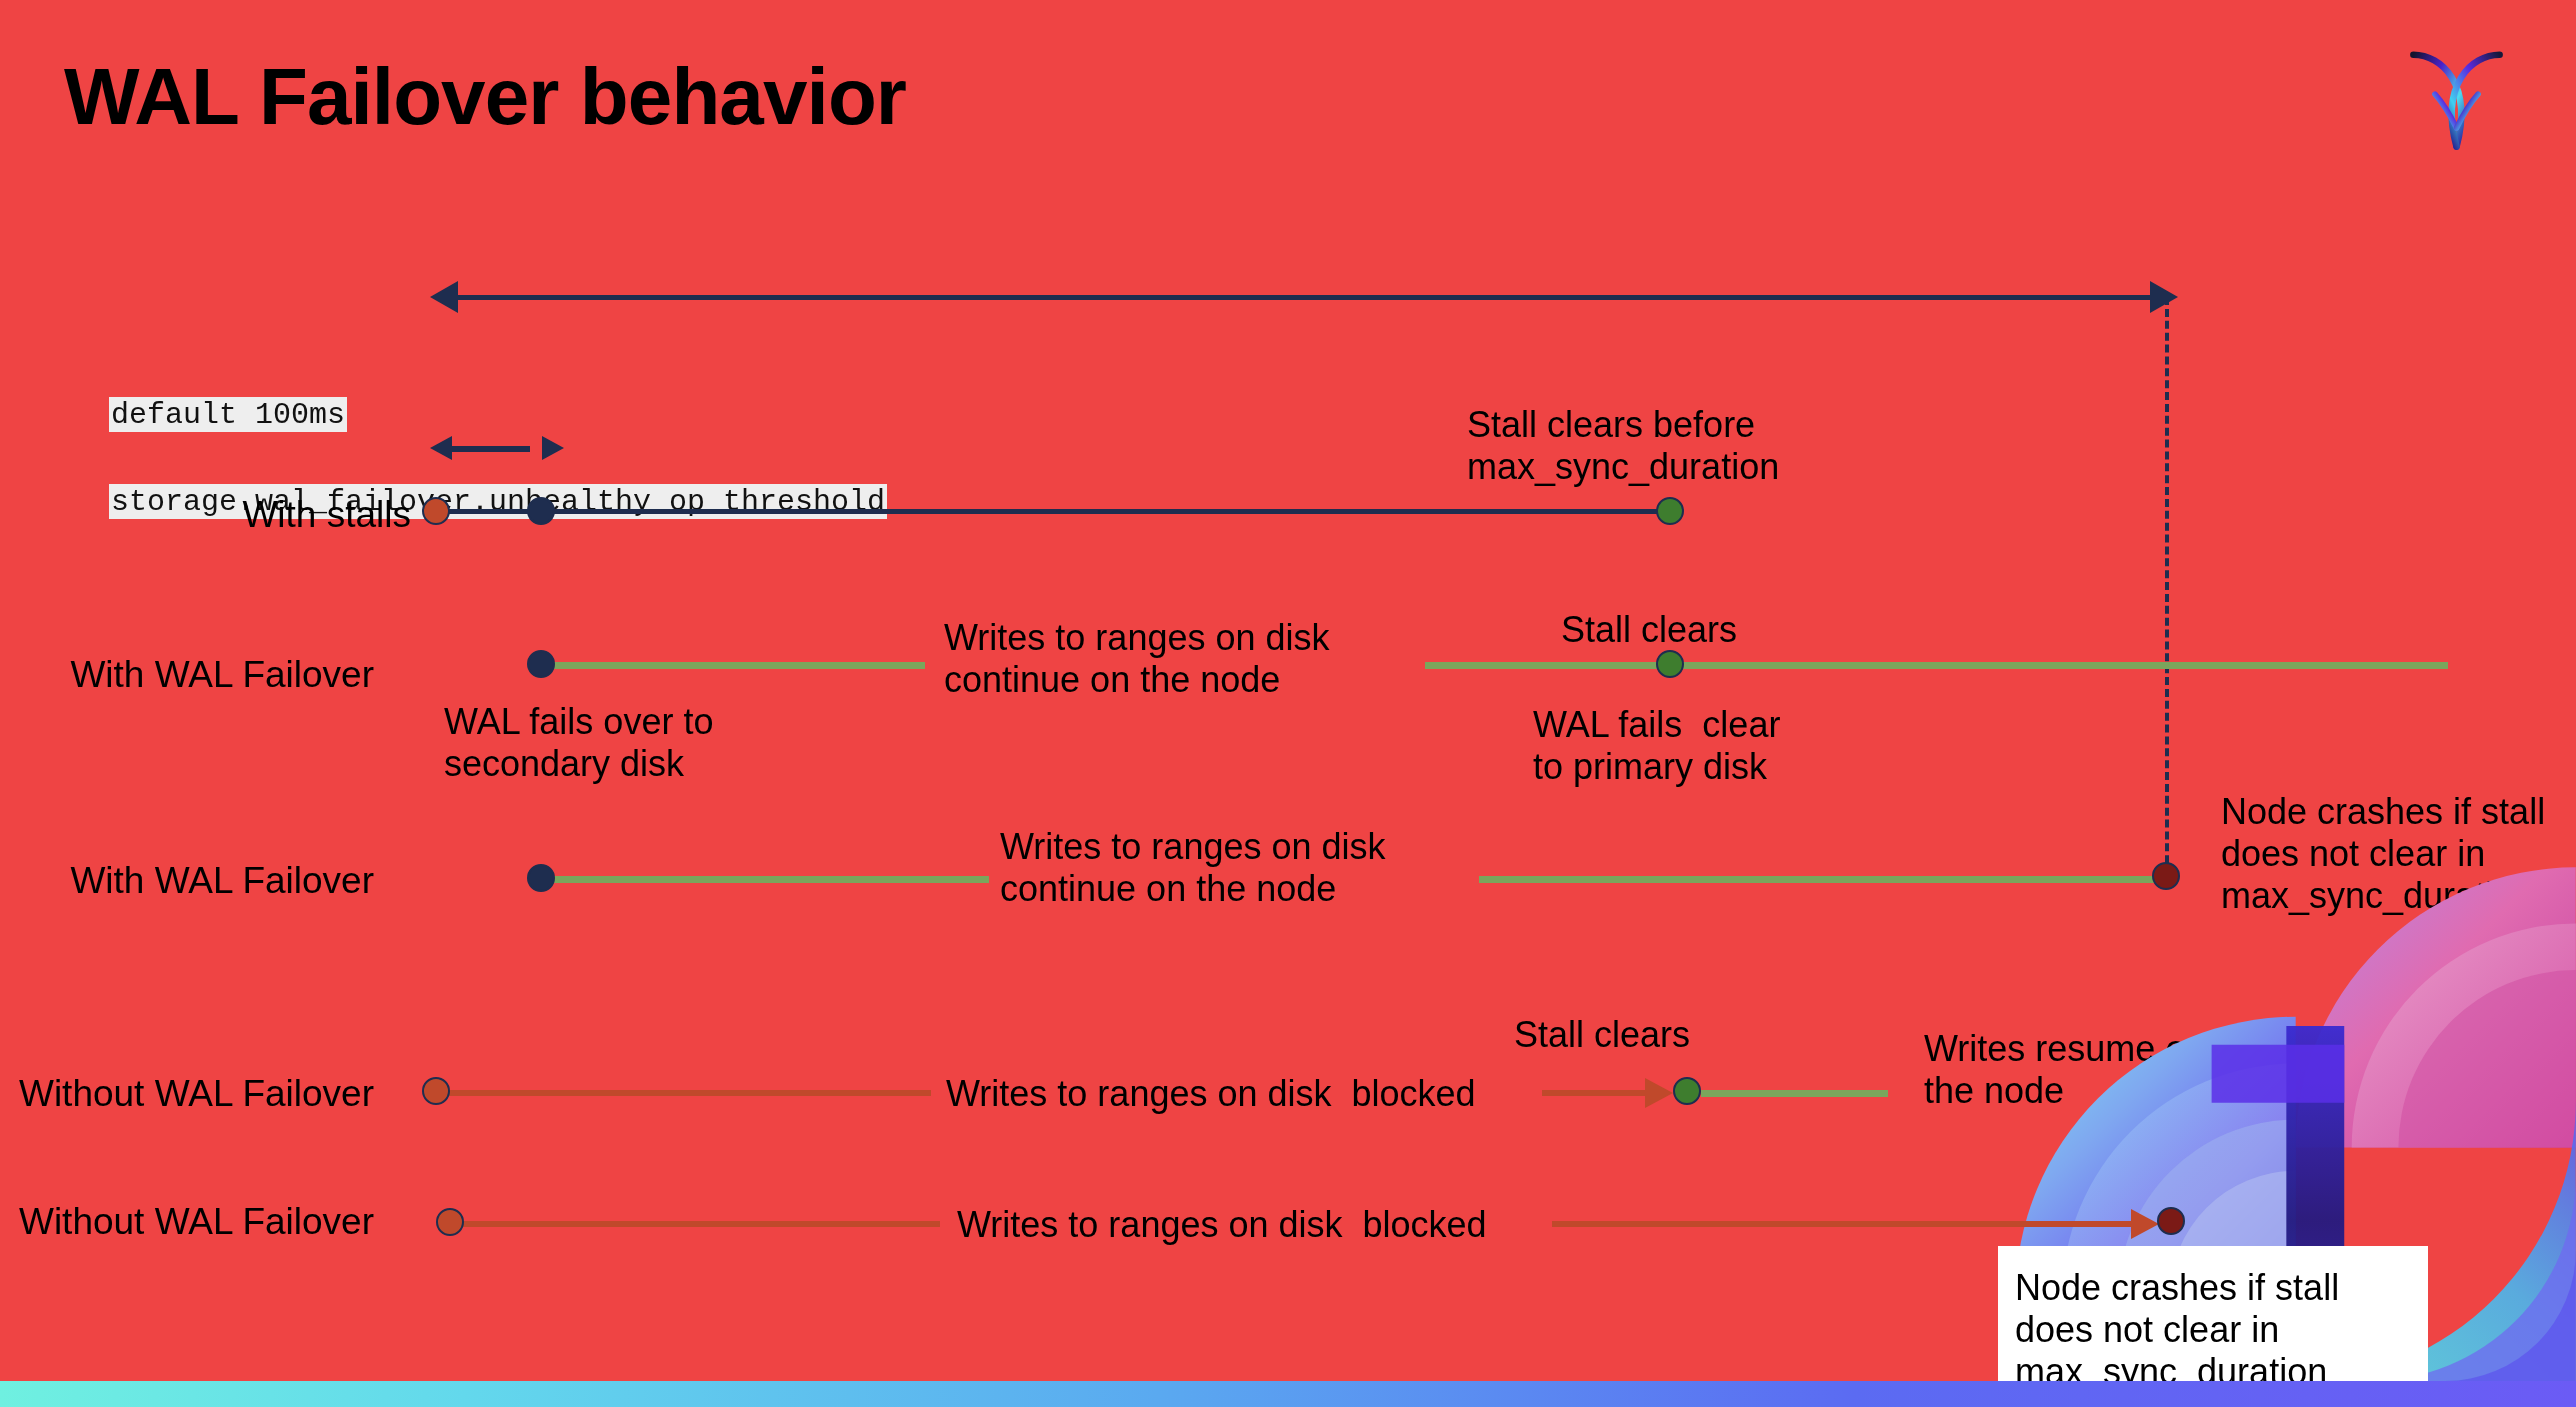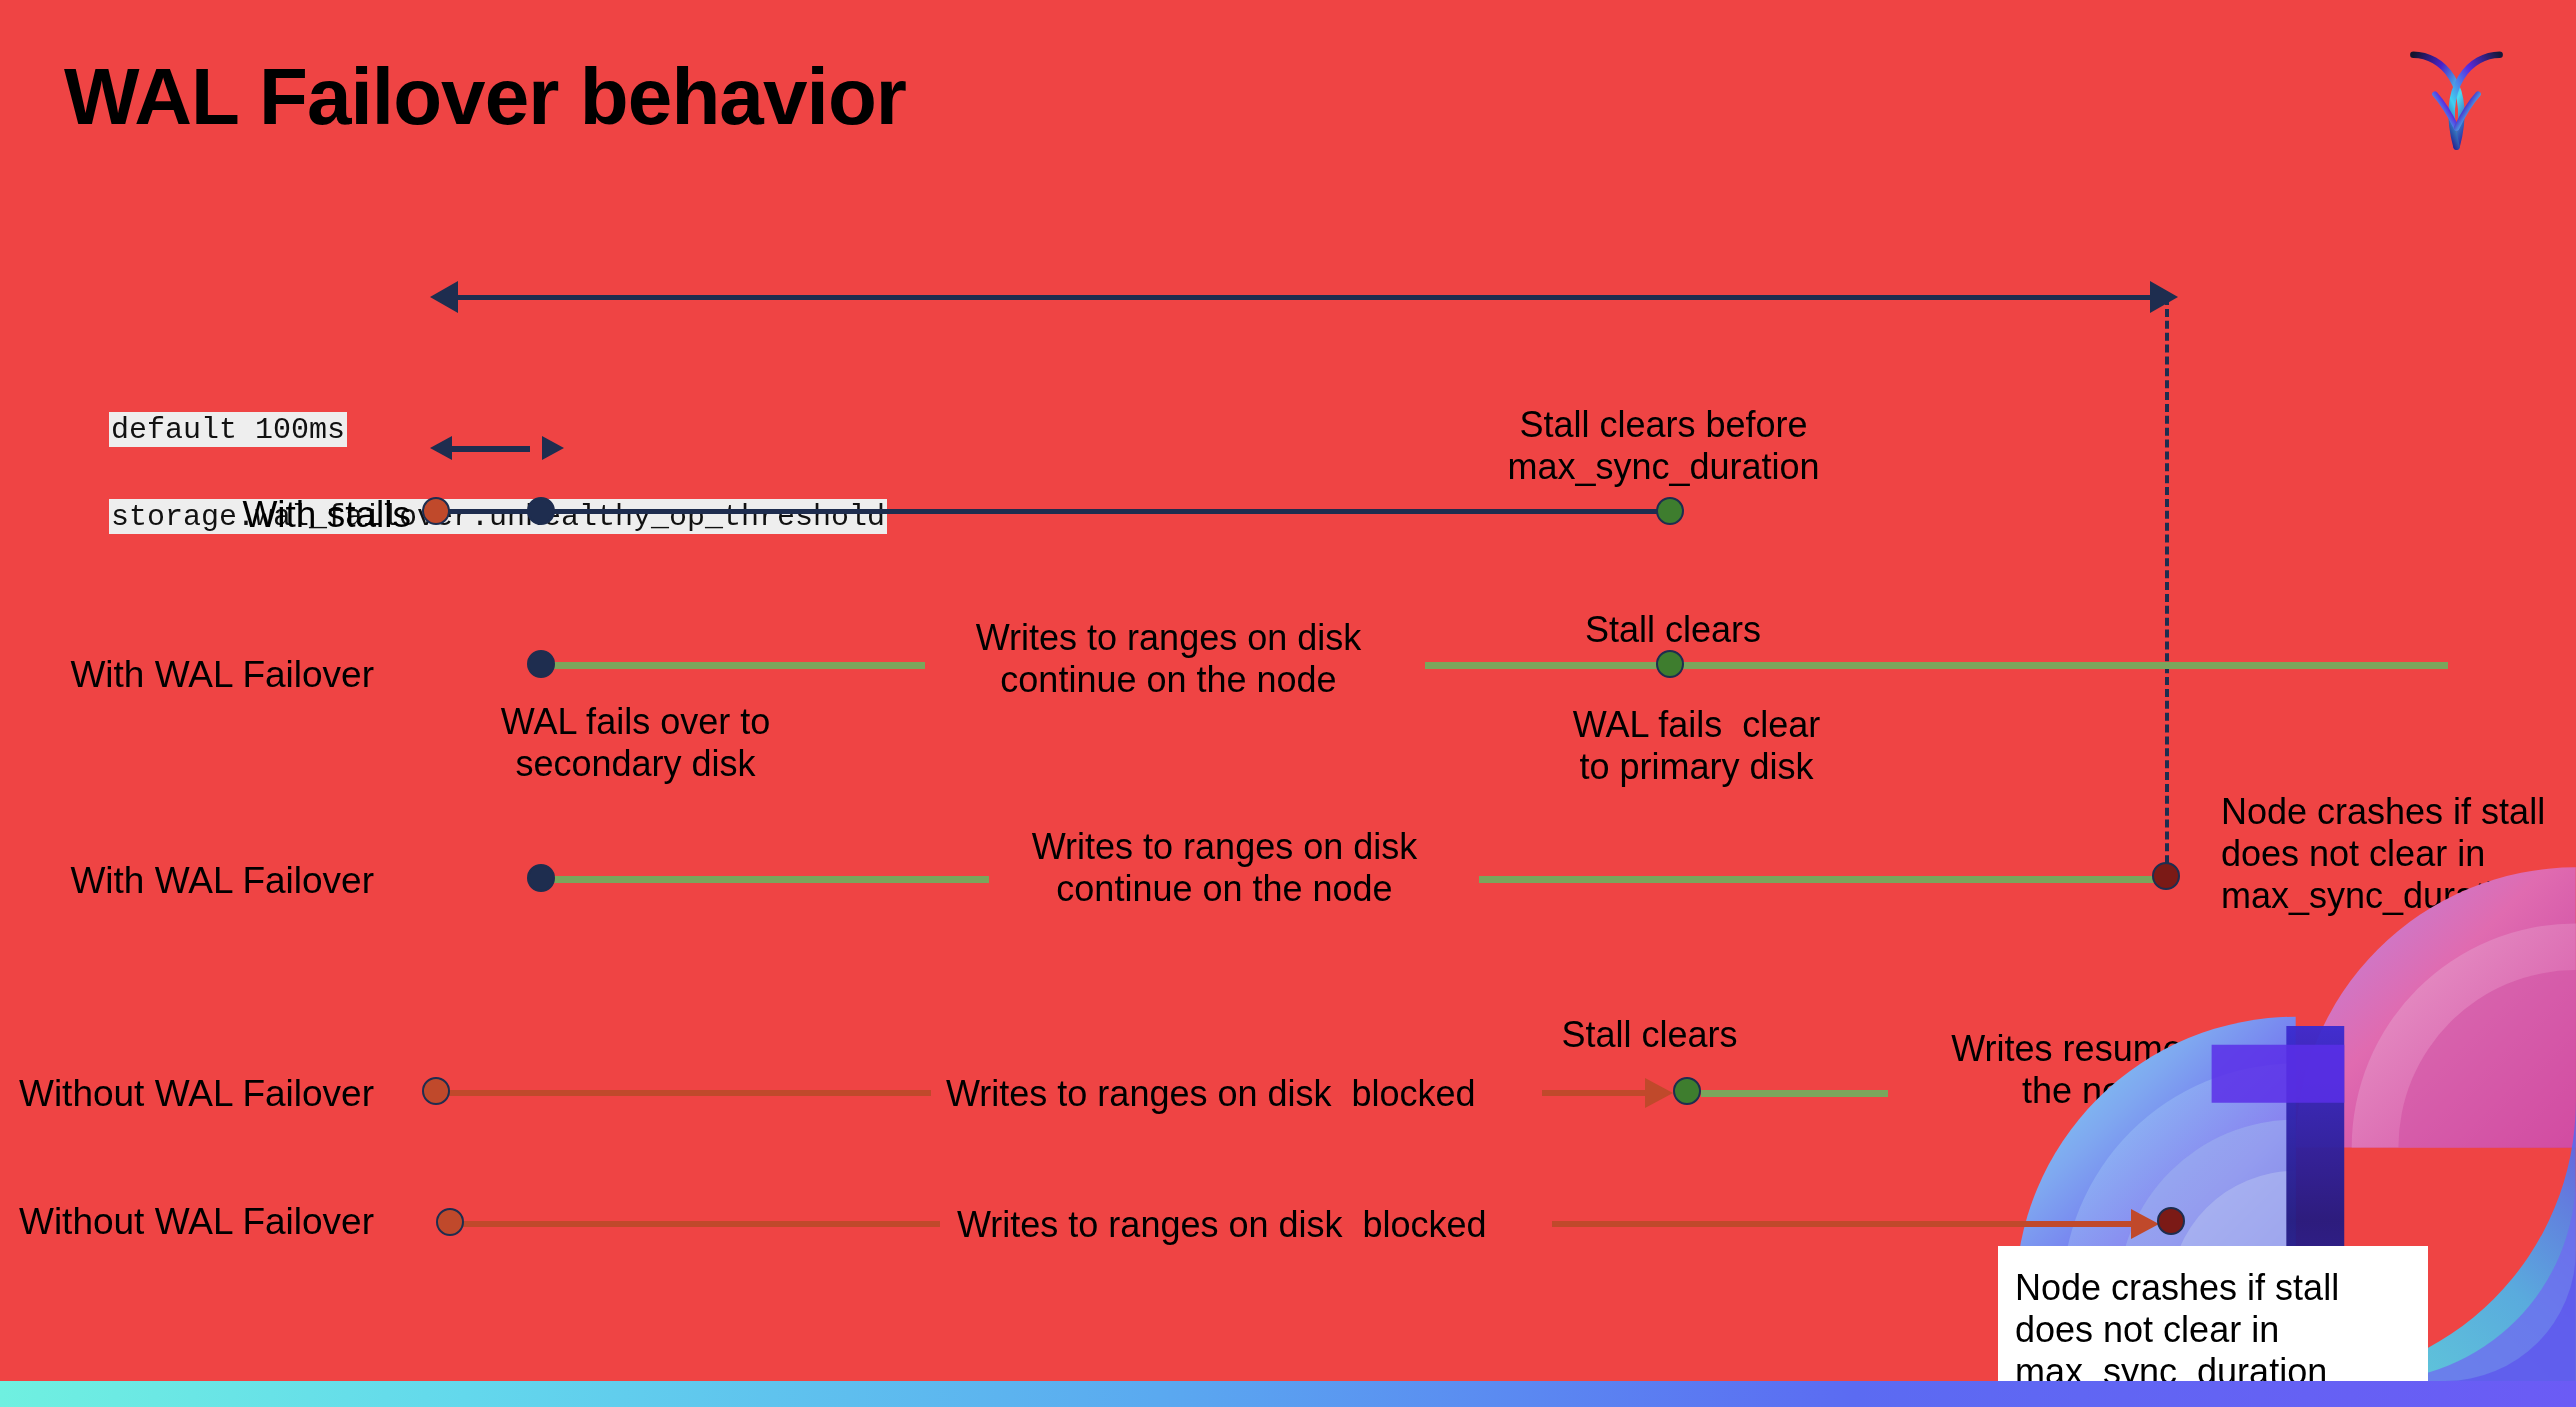--- a/index.html
+++ b/index.html
@@ -42,21 +42,21 @@
   }
 
   
   .txt {
     position: absolute;
     font-size: 36px;
     line-height: 1.16;
     color: #000000;
     white-space: pre;
   }
-  .txt.center { text-align: center; }
+  .txt.center { text-align: left; }
   .txt.right  { text-align: right; }
 
   .code {
     position: absolute;
     font-family: "Liberation Mono", "DejaVu Sans Mono", monospace;
     font-size: 30px;
     line-height: 1.45;
     color: #111111;
     white-space: pre;
   }
@@ -185,21 +185,21 @@
     </svg>
   </div>
 
   <div class="ahead left-navy" style="left:430px; top:281px;"></div>
   <div class="line navy" style="left:456px; top:295px; width:1701px;"></div>
   <div class="ahead right-navy" style="left:2150px; top:281px;"></div>
 
 
   <div class="dashed" style="left:2165px; top:297px; height:578px;"></div>
 
-  <div class="code" style="left:37px; top:365px; width:823px;">
+  <div class="code" style="left:37px; top:350px; width:823px;">
     <span>default 100ms</span><br>
     <span>storage.wal_failover.unhealthy_op_threshold</span>
   </div>
 
   <div class="ahead left-navy-sm" style="left:430px; top:436px;"></div>
   <div class="line navy" style="left:451px; top:446px; width:79px; height:5.6px;"></div>
   <div class="ahead right-navy-sm" style="left:542px; top:436px;"></div>
 
   <div class="txt right" style="left:37px; top:494px; width:374px; font-size:37px;">With stalls</div>
 

